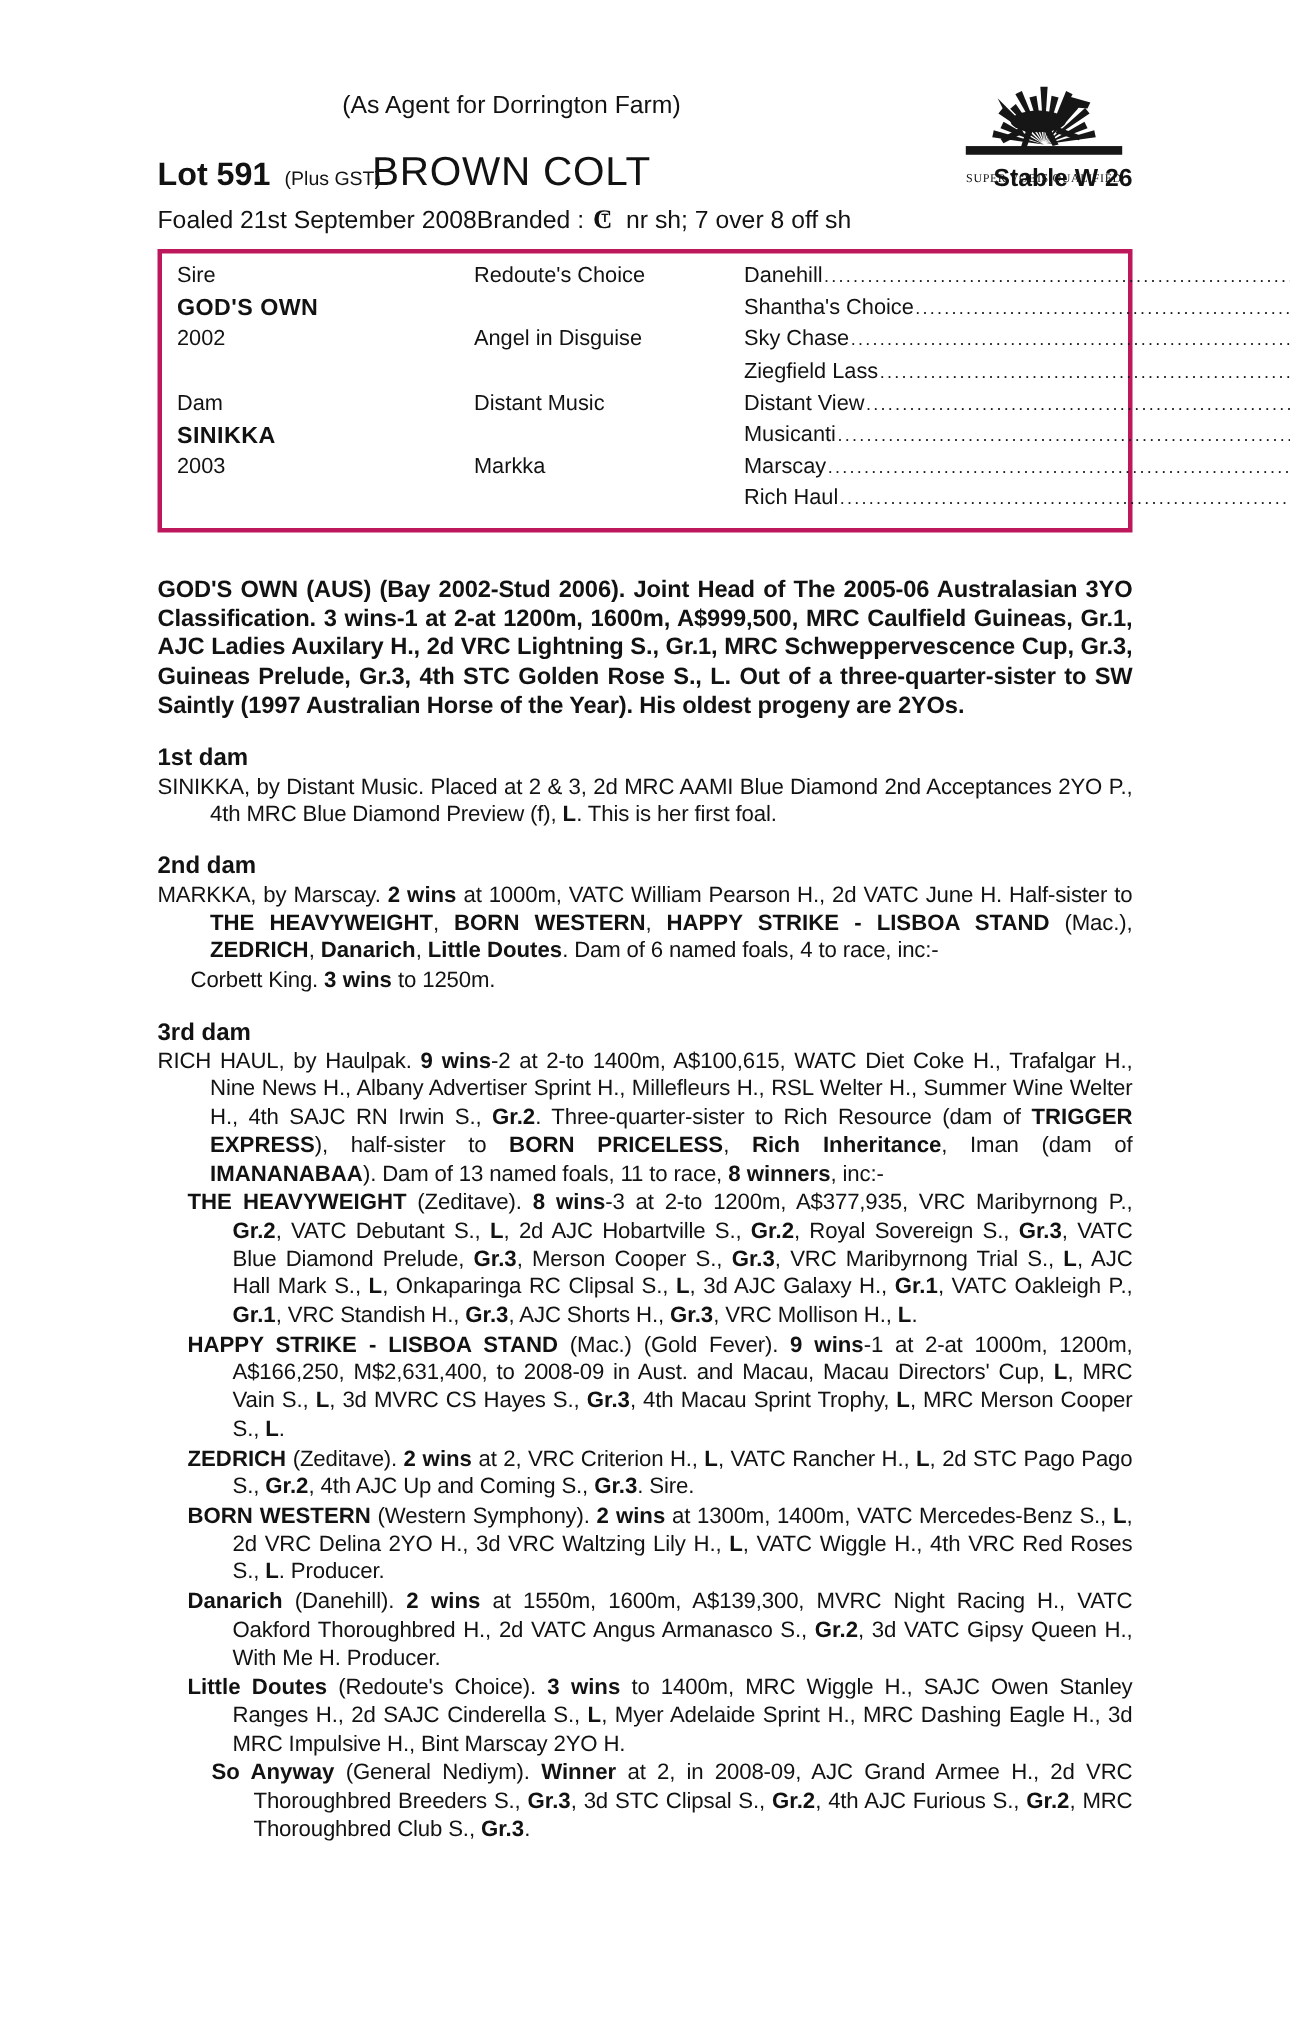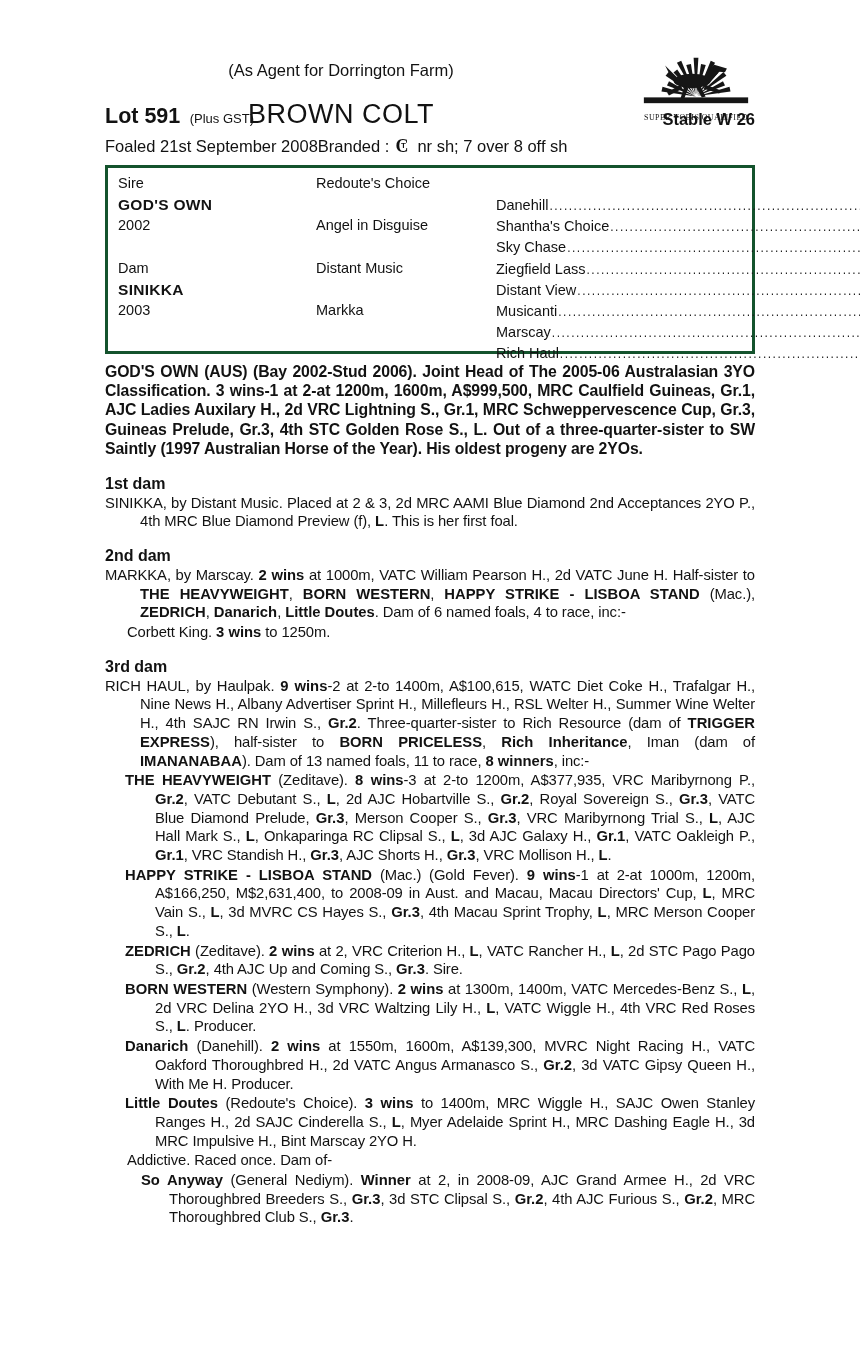--- a/index.html
+++ b/index.html
@@ -20,29 +20,29 @@
   .lot-number{font-weight:bold;font-size:21.5px;}
   .gst{font-size:13px;margin-left:5px;}
   .stable{position:absolute;right:0;top:50px;font-weight:bold;font-size:16.5px;}
   .logo-box{position:absolute;right:0;top:-8px;width:118px;text-align:center;}
   .logo-caption{font-family:"Liberation Serif","DejaVu Serif",serif;font-weight:normal;font-size:8px;letter-spacing:.4px;line-height:9px;margin-top:1px;white-space:nowrap;}
   .foaled-row{display:flex;justify-content:flex-start;align-items:baseline;font-size:16.5px;margin-top:7px;}
   .branded-group{display:flex;align-items:baseline;gap:6px;white-space:nowrap;}
   .brand-glyph{position:relative;display:inline-block;width:16px;height:20px;font-weight:bold;font-size:18px;font-family:"Liberation Serif","DejaVu Serif",serif;}
   .brand-inner{position:absolute;left:5.5px;top:5px;font-size:8px;font-weight:bold;font-family:"Liberation Sans",sans-serif;}
   
-  .ped-box{margin-top:9px;border:3px solid #14532d;padding:7px 10px 6px 10px;}
+  .ped-box{margin-top:9px;border:3px solid #be185d;padding:7px 10px 6px 10px;}
   .ped-grid{display:grid;grid-template-columns:198px 180px 1fr;}
   .ped-line{height:21.2px;display:flex;align-items:baseline;font-size:14.5px;white-space:nowrap;}
   .ped-name{font-weight:bold;font-size:15.5px;letter-spacing:.3px;}
-  .pl{white-space:nowrap;margin-top:22px;}
+  .pl{white-space:nowrap;}
   .dots{flex:1 1 auto;overflow:hidden;white-space:nowrap;font-size:12px;letter-spacing:1.5px;color:#1a1a1a;padding:0 1px;}
   .dots::after{content:"........................................................................................";}
   
-  .sire-note{margin-top:8px;font-weight:bold;font-size:15.8px;line-height:19.4px;text-align:justify;letter-spacing:-.1px;}
+  .sire-note{margin-top:29px;font-weight:bold;font-size:15.8px;line-height:19.4px;text-align:justify;letter-spacing:-.1px;}
   .dam-heading{font-weight:bold;font-size:16px;margin-top:15px;line-height:19px;}
   .entry{font-size:14.8px;line-height:18.7px;text-align:justify;letter-spacing:-.1px;margin-top:1px;}
   .entry b{letter-spacing:0;}
   .e-dam{padding-left:35px;text-indent:-35px;}
   .e-minor{padding-left:35px;text-indent:-13px;}
   .e-stakes{padding-left:50px;text-indent:-30px;}
   .e-sub{padding-left:64px;text-indent:-28px;}
   svg .ink{fill:#161616;}
 </style>
 </head>
@@ -180,15 +180,14 @@
     <div class="entry e-dam"><span>MARKKA, by Marscay. </span><b>2 wins</b><span> at 1000m, VATC William Pearson H., 2d VATC June H. Half-sister to </span><b>THE HEAVYWEIGHT</b><span>, </span><b>BORN WESTERN</b><span>, </span><b>HAPPY STRIKE - LISBOA STAND</b><span> (Mac.), </span><b>ZEDRICH</b><span>, </span><b>Danarich</b><span>, </span><b>Little Doutes</b><span>. Dam of 6 named foals, 4 to race, inc:-</span></div>
     <div class="entry e-minor"><span>Corbett King. </span><b>3 wins</b><span> to 1250m.</span></div>
     <div class="dam-heading">3rd dam</div>
     <div class="entry e-dam"><span>RICH HAUL, by Haulpak. </span><b>9 wins</b><span>-2 at 2-to 1400m, A$100,615, WATC Diet Coke H., Trafalgar H., Nine News H., Albany Advertiser Sprint H., Millefleurs H., RSL Welter H., Summer Wine Welter H., 4th SAJC RN Irwin S., </span><b>Gr.2</b><span>. Three-quarter-sister to Rich Resource (dam of </span><b>TRIGGER EXPRESS</b><span>), half-sister to </span><b>BORN PRICELESS</b><span>, </span><b>Rich Inheritance</b><span>, Iman (dam of </span><b>IMANANABAA</b><span>). Dam of 13 named foals, 11 to race, </span><b>8 winners</b><span>, inc:-</span></div>
     <div class="entry e-stakes"><b>THE HEAVYWEIGHT</b><span> (Zeditave). </span><b>8 wins</b><span>-3 at 2-to 1200m, A$377,935, VRC Maribyrnong P., </span><b>Gr.2</b><span>, VATC Debutant S., </span><b>L</b><span>, 2d AJC Hobartville S., </span><b>Gr.2</b><span>, Royal Sovereign S., </span><b>Gr.3</b><span>, VATC Blue Diamond Prelude, </span><b>Gr.3</b><span>, Merson Cooper S., </span><b>Gr.3</b><span>, VRC Maribyrnong Trial S., </span><b>L</b><span>, AJC Hall Mark S., </span><b>L</b><span>, Onkaparinga RC Clipsal S., </span><b>L</b><span>, 3d AJC Galaxy H., </span><b>Gr.1</b><span>, VATC Oakleigh P., </span><b>Gr.1</b><span>, VRC Standish H., </span><b>Gr.3</b><span>, AJC Shorts H., </span><b>Gr.3</b><span>, VRC Mollison H., </span><b>L</b><span>.</span></div>
     <div class="entry e-stakes"><b>HAPPY STRIKE - LISBOA STAND</b><span> (Mac.) (Gold Fever). </span><b>9 wins</b><span>-1 at 2-at 1000m, 1200m, A$166,250, M$2,631,400, to 2008-09 in Aust. and Macau, Macau Directors' Cup, </span><b>L</b><span>, MRC Vain S., </span><b>L</b><span>, 3d MVRC CS Hayes S., </span><b>Gr.3</b><span>, 4th Macau Sprint Trophy, </span><b>L</b><span>, MRC Merson Cooper S., </span><b>L</b><span>.</span></div>
     <div class="entry e-stakes"><b>ZEDRICH</b><span> (Zeditave). </span><b>2 wins</b><span> at 2, VRC Criterion H., </span><b>L</b><span>, VATC Rancher H., </span><b>L</b><span>, 2d STC Pago Pago S., </span><b>Gr.2</b><span>, 4th AJC Up and Coming S., </span><b>Gr.3</b><span>. Sire.</span></div>
     <div class="entry e-stakes"><b>BORN WESTERN</b><span> (Western Symphony). </span><b>2 wins</b><span> at 1300m, 1400m, VATC Mercedes-Benz S., </span><b>L</b><span>, 2d VRC Delina 2YO H., 3d VRC Waltzing Lily H., </span><b>L</b><span>, VATC Wiggle H., 4th VRC Red Roses S., </span><b>L</b><span>. Producer.</span></div>
     <div class="entry e-stakes"><b>Danarich</b><span> (Danehill). </span><b>2 wins</b><span> at 1550m, 1600m, A$139,300, MVRC Night Racing H., VATC Oakford Thoroughbred H., 2d VATC Angus Armanasco S., </span><b>Gr.2</b><span>, 3d VATC Gipsy Queen H., With Me H. Producer.</span></div>
     <div class="entry e-stakes"><b>Little Doutes</b><span> (Redoute's Choice). </span><b>3 wins</b><span> to 1400m, MRC Wiggle H., SAJC Owen Stanley Ranges H., 2d SAJC Cinderella S., </span><b>L</b><span>, Myer Adelaide Sprint H., MRC Dashing Eagle H., 3d MRC Impulsive H., Bint Marscay 2YO H.</span></div>
-    <div class="entry e-minor"><span>Addictive. Raced once. Dam of-</span></div>
     <div class="entry e-sub"><b>So Anyway</b><span> (General Nediym). </span><b>Winner</b><span> at 2, in 2008-09, AJC Grand Armee H., 2d VRC Thoroughbred Breeders S., </span><b>Gr.3</b><span>, 3d STC Clipsal S., </span><b>Gr.2</b><span>, 4th AJC Furious S., </span><b>Gr.2</b><span>, MRC Thoroughbred Club S., </span><b>Gr.3</b><span>.</span></div>
   </div>
 
 </body></html>

